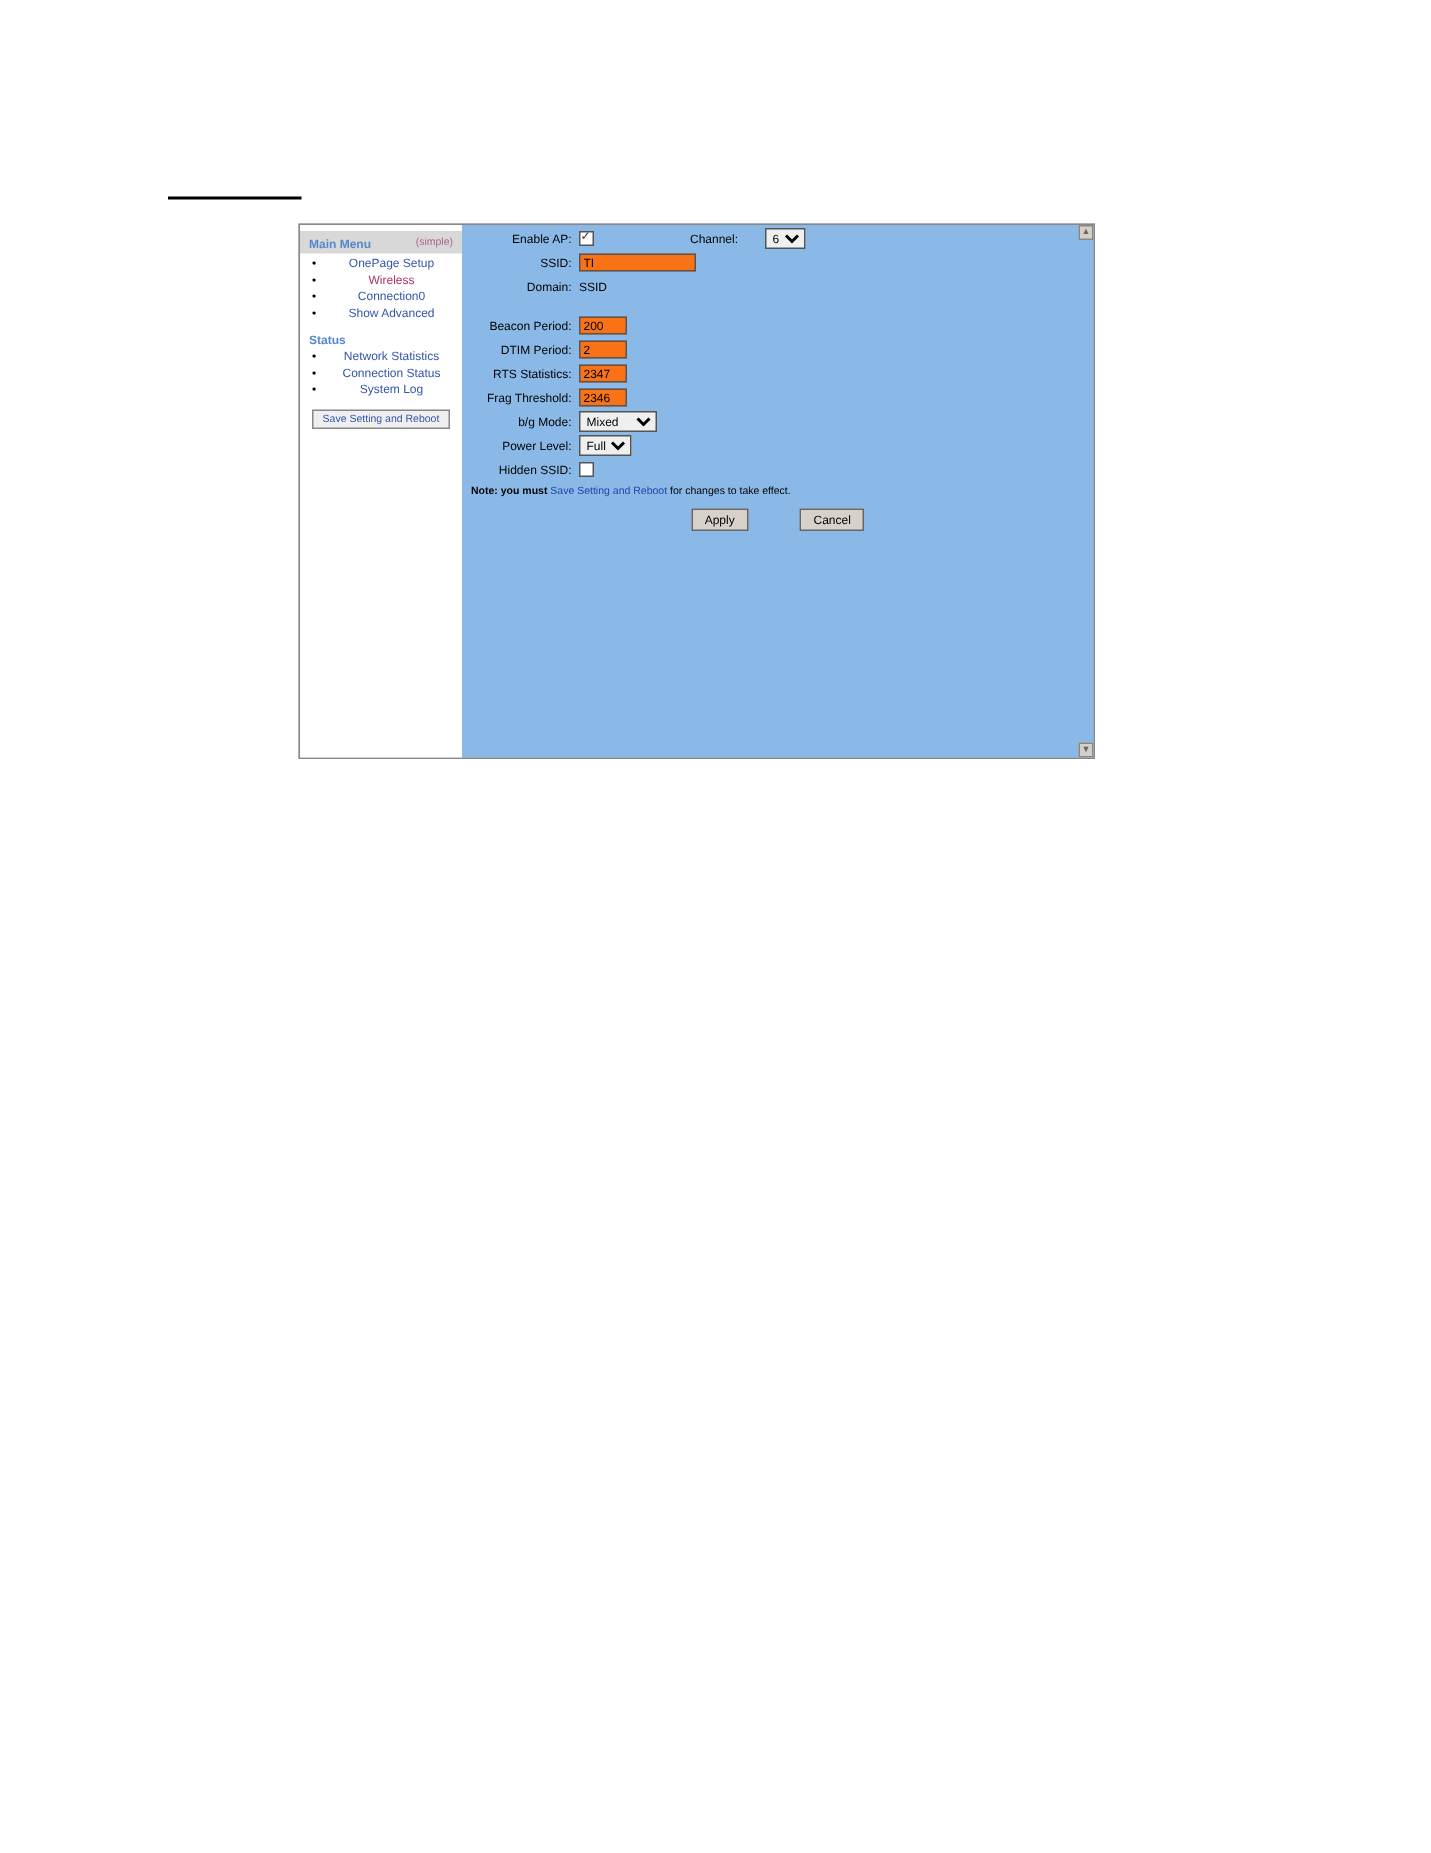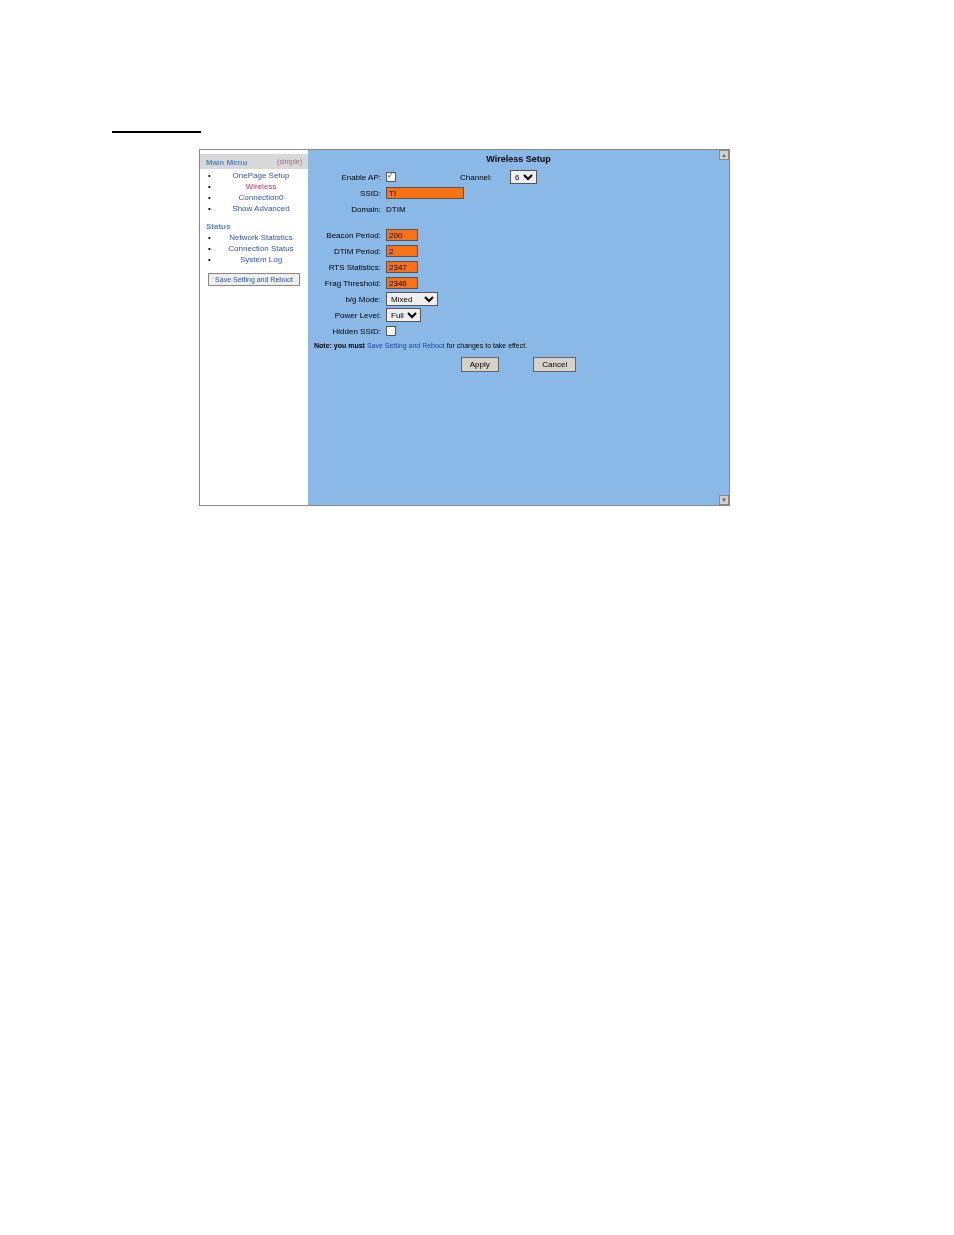--- a/index.html
+++ b/index.html
@@ -224,21 +224,20 @@
       <li><a class="menu-link">System Log</a></li>
     </ul>
 
     <div class="save-reboot-btn">Save Setting and Reboot</div>
   </div>
 
   <div class="content">
     <div class="scroll-up">▲</div>
     <div class="scroll-down">▼</div>
 
-    <div class="page-title">Wireless Setup</div>
 
     <div class="form-grid">
 
       <div class="form-row">
         <div class="form-label">Enable AP:</div>
         <div class="form-val">
           <span class="chk checked"></span>
           <span class="channel-label">Channel:</span>
           <select><option>6</option></select>
         </div>
@@ -247,21 +246,21 @@
       <div class="form-row">
         <div class="form-label">SSID:</div>
         <div class="form-val">
           <input type="text" class="med" value="TI" style="">
         </div>
       </div>
 
       <div class="form-row">
         <div class="form-label">Domain:</div>
         <div class="form-val">
-          <span class="static-text">DTIM</span>
+          <span class="static-text">SSID</span>
         </div>
       </div>
 
       <div class="gap"></div>
 
       <div class="form-row">
         <div class="form-label">Beacon Period:</div>
         <div class="form-val">
           <input type="text" class="short" value="200" style="">
         </div>

